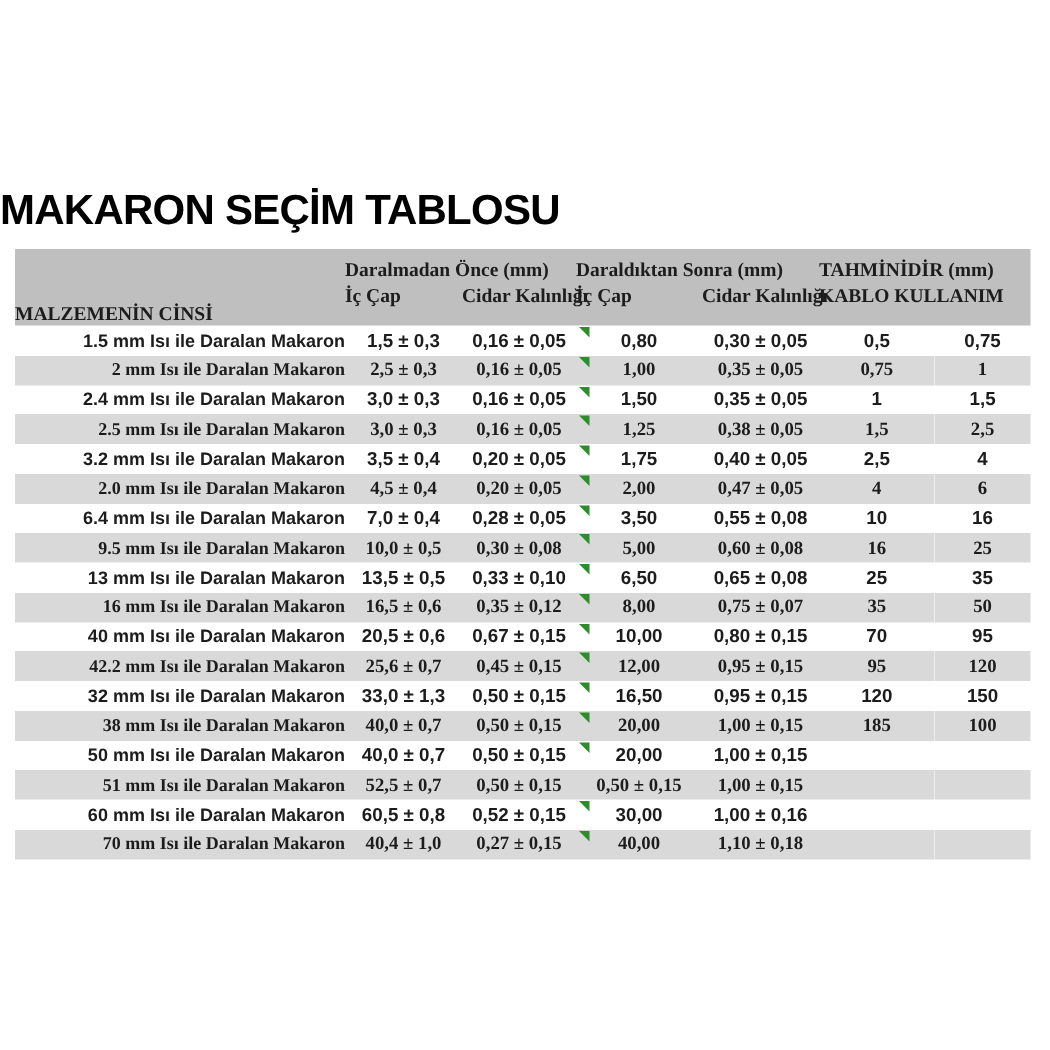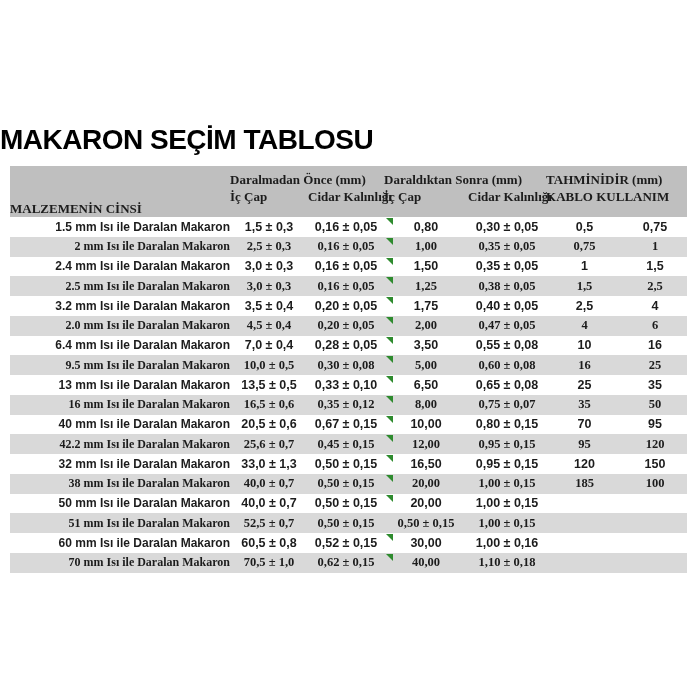--- a/index.html
+++ b/index.html
@@ -258,22 +258,22 @@
           <td class="mat">60 mm Isı ile Daralan Makaron</td>
           <td>60,5 ± 0,8</td>
           <td>0,52 ± 0,15</td>
           <td>30,00<span class="note-marker"></span></td>
           <td>1,00 ± 0,16</td>
           <td></td>
           <td></td>
         </tr>
         <tr class="alt">
           <td class="mat">70 mm Isı ile Daralan Makaron</td>
-          <td>70,5 ± 1,0</td>
-          <td>0,62 ± 0,15</td>
+          <td>40,4 ± 1,0</td>
+          <td>0,27 ± 0,15</td>
           <td>40,00<span class="note-marker"></span></td>
           <td>1,10 ± 0,18</td>
           <td></td>
           <td></td>
         </tr>
       </tbody>
   </table>
 </div>
 
 </body></html>

